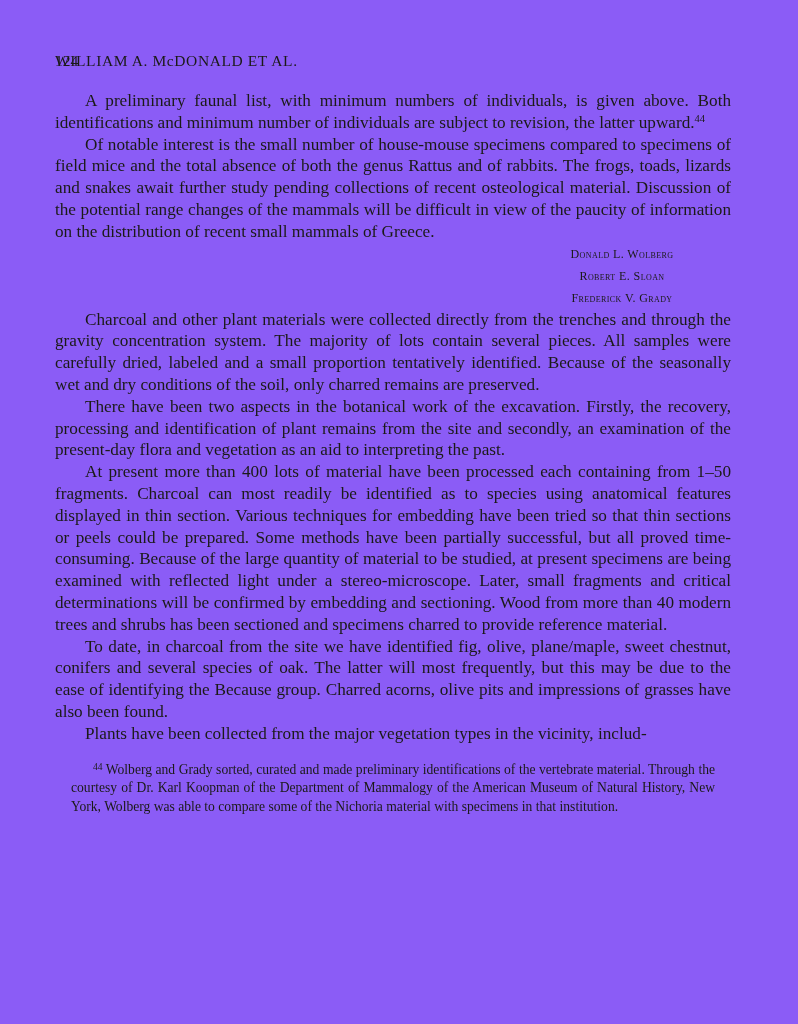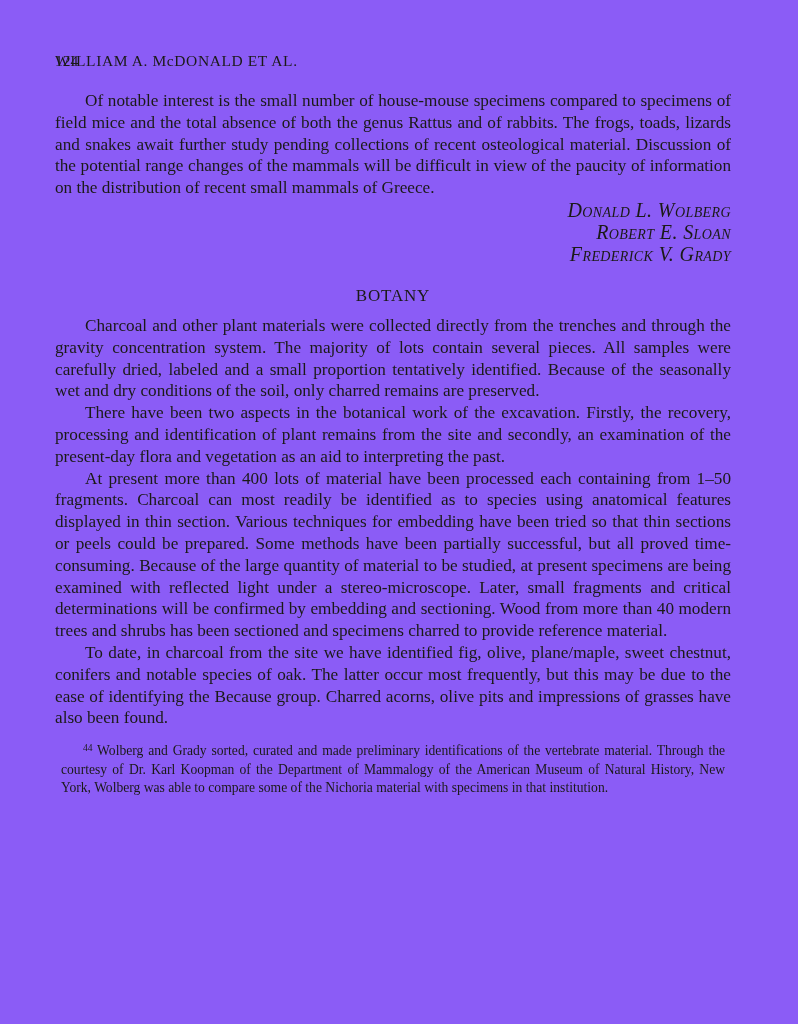--- a/index.html
+++ b/index.html
@@ -50,74 +50,74 @@
   }
   .italic { }
   sup.fn-ref {
     font-size: 10.5px;
     line-height: 0;
     vertical-align: 6px;
   }
   .signatures {
     margin-left: 458px;
     font-variant: small-caps;
-    font-size: 20px;
+    font-size: 12px;
     line-height: 22px;
     letter-spacing: 0.4px;
-    text-align: right;
-    font-style: italic;
+    text-align: center;
   }
   .sig-line { white-space: nowrap; }
   .section-heading {
     margin: 20px 0 9px 0;
     text-align: center;
     font-size: 17px;
     line-height: 21px;
     letter-spacing: 0.8px;
     font-weight: normal;
   }
   .footnote {
     margin-top: 13px;
     font-size: 13.6px;
     line-height: 18.5px;
     text-align: justify;
   }
-  .footnote .fn-body { text-indent: 22px; margin: 6px; }
+  .footnote .fn-body { text-indent: 22px; margin: 16px; }
   .footnote sup.fn-ref { vertical-align: 4px; font-size: 9.5px; }
 </style>
 </head>
 <body>
 
 <div class="page">
 
   <div class="running-head">
     <span class="page-number">124</span>
     <span class="running-title">WILLIAM A. McDONALD ET AL.</span>
   </div>
 
   <div class="body-text">
 
+    <p class="para"><span>A preliminary faunal list, with minimum numbers of individuals, is given above. Both identifications and minimum number of individuals are subject to revision, the latter upward.</span><sup class="fn-ref">44</sup></p>
 
     <p class="para"><span>Of notable interest is the small number of house-mouse specimens compared to specimens of field mice and the total absence of both the genus </span><span class="italic">Rattus</span><span> and of rabbits. The frogs, toads, lizards and snakes await further study pending collections of recent osteological material. Discussion of the potential range changes of the mammals will be difficult in view of the paucity of information on the distribution of recent small mammals of Greece.</span></p>
 
     <div class="signatures">
       <div class="sig-line">Donald L. Wolberg</div>
       <div class="sig-line">Robert E. Sloan</div>
       <div class="sig-line">Frederick V. Grady</div>
     </div>
 
-    <h2 class="section-heading">BOTANY</h2>
 
     <p class="para">Charcoal and other plant materials were collected directly from the trenches and through the gravity concentration system. The majority of lots contain several pieces. All samples were carefully dried, labeled and a small proportion tentatively identified. Because of the seasonally wet and dry conditions of the soil, only charred remains are preserved.</p>
 
     <p class="para">There have been two aspects in the botanical work of the excavation. Firstly, the recovery, processing and identification of plant remains from the site and secondly, an examination of the present-day flora and vegetation as an aid to interpreting the past.</p>
 
     <p class="para">At present more than 400 lots of material have been processed each containing from 1–50 fragments. Charcoal can most readily be identified as to species using anatomical features displayed in thin section. Various techniques for embedding have been tried so that thin sections or peels could be prepared. Some methods have been partially successful, but all proved time-consuming. Because of the large quantity of material to be studied, at present specimens are being examined with reflected light under a stereo-microscope. Later, small fragments and critical determinations will be confirmed by embedding and sectioning. Wood from more than 40 modern trees and shrubs has been sectioned and specimens charred to provide reference material.</p>
 
-    <p class="para"><span>To date, in charcoal from the site we have identified fig, olive, plane/maple, sweet chestnut, conifers and notable species of oak. The latter occur most frequently, but this may be due to the ease of identifying the </span><span class="italic">Because</span><span> group. Charred acorns, olive pits and impressions of grasses have also been found.</span></p>
+    <p class="para"><span>To date, in charcoal from the site we have identified fig, olive, plane/maple, sweet chestnut, conifers and several species of oak. The latter will most frequently, but this may be due to the ease of identifying the </span><span class="italic">Because</span><span> group. Charred acorns, olive pits and impressions of grasses have also been found.</span></p>
 
+    <p class="para">Plants have been collected from the major vegetation types in the vicinity, includ-</p>
 
     <div class="footnote">
       <p class="fn-body"><sup class="fn-ref">44</sup><span> Wolberg and Grady sorted, curated and made preliminary identifications of the vertebrate material. Through the courtesy of Dr. Karl Koopman of the Department of Mammalogy of the American Museum of Natural History, New York, Wolberg was able to compare some of the Nichoria material with specimens in that institution.</span></p>
     </div>
 
   </div>
 </div>
 
 </body></html>

